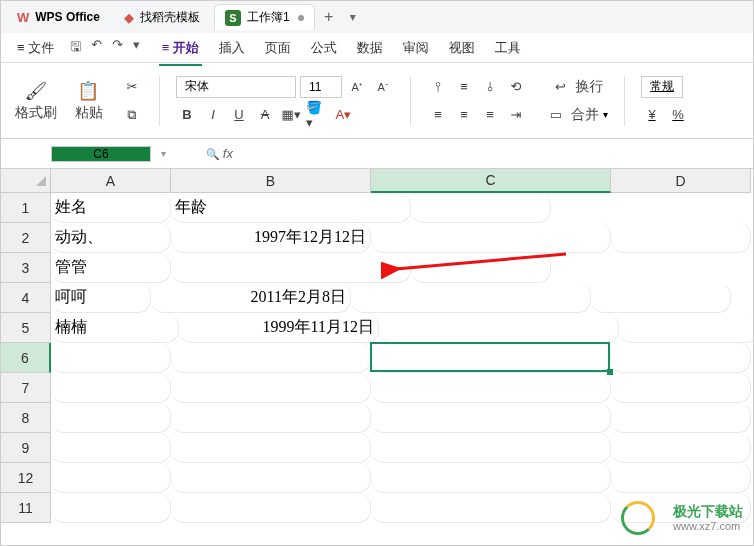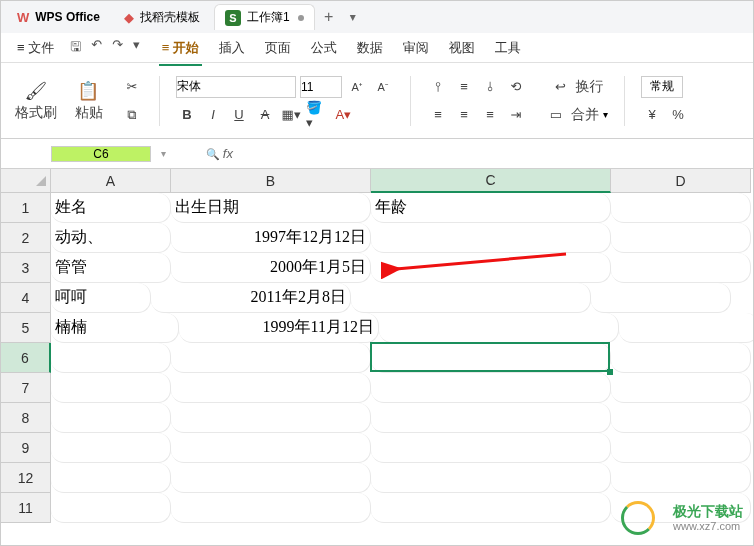--- a/index.html
+++ b/index.html
@@ -12,40 +12,40 @@
   .tab.active { background: #fff; border: 1px solid #ddd; border-bottom: none; padding-right: 24px; position: relative; }
   .tab .badge-s { width: 16px; height: 16px; background: #2e7d32; color: #fff; font-size: 11px; display: flex; align-items: center; justify-content: center; border-radius: 3px; font-weight: bold; }
   .tab .icon-d { color: #d9534f; font-size: 13px; }
   .tab .icon-w { color: #d9534f; font-weight: bold; font-size: 13px; }
   .tab .dot { position: absolute; right: 10px; width: 6px; height: 6px; background: #999; border-radius: 50%; }
   .newtab { width: 20px; height: 20px; display: flex; align-items: center; justify-content: center; color: #666; font-size: 16px; cursor: pointer; }
 
   .menubar { height: 30px; display: flex; align-items: center; background: #fff; padding: 0 8px; gap: 2px; border-bottom: 1px solid #e0e0e0; }
   .menubtn { font-size: 13px; padding: 4px 8px; color: #333; border-radius: 4px; }
   .menubtn:first-child::before { content: "≡ "; }
-  .menubtn.active { color: #a16207; font-weight: bold; position: relative; }
+  .menubtn.active { color: #4c1d95; font-weight: bold; position: relative; }
   .menubtn.active::after { content: ""; position: absolute; bottom: -5px; left: 10%; width: 80%; height: 2px; background: #1a8f5c; }
   .quick { display: flex; gap: 10px; margin-left: 6px; margin-right: 12px; color: #555; font-size: 13px; }
   .quick span { cursor: pointer; }
 
   .ribbon { height: 76px; background: #fff; display: flex; align-items: center; padding: 4px 8px; gap: 6px; border-bottom: 1px solid #d0d0d0; }
   .rgroup { display: flex; flex-direction: column; align-items: center; gap: 2px; padding: 2px 6px; }
   .rlabel { font-size: 14px; color: #444; }
   .ricon { font-size: 18px; color: #333; }
   .divider { width: 1px; height: 50px; background: #e0e0e0; margin: 0 4px; }
   .fontrow { display: flex; gap: 4px; align-items: center; }
-  .fontsel { border: 1px solid #ccc; height: 22px; font-size: 12px; padding: 0 0; background: #fff; }
+  .fontsel { border: 1px solid #ccc; height: 22px; font-size: 12px; padding: 0 8px; background: #fff; }
   .fontsel.name { width: 120px; }
   .fontsel.size { width: 42px; }
   .tbtn { width: 22px; height: 22px; display: flex; align-items: center; justify-content: center; font-size: 13px; color: #444; border-radius: 3px; cursor: pointer; }
   .tbtn.sup { font-size: 11px; }
   .stylebox { border: 1px solid #ccc; padding: 2px 8px; font-size: 12px; height: 22px; display: flex; align-items: center; background: #fff; }
 
   .namebox-row { height: 30px; background: #fff; display: flex; align-items: center; border-bottom: 1px solid #d0d0d0; padding-left: 50px; gap: 10px; }
-  .namebox { width: 100px; border: 1px solid #ccc; height: 16px; font-size: 12px; text-align: center; background: #bef264; }
+  .namebox { width: 100px; border: 1px solid #ccc; height: 16px; font-size: 12px; text-align: center; background: #15803d; }
   .fx { color: #666; font-style: italic; font-size: 13px; margin-left: 30px; }
   .fx::before { content: "🔍 "; font-style: normal; font-size: 11px; }
 
   .gridwrap { position: relative; background: #fff; height: 378px; }
   .corner { position: absolute; left: 0; top: 0; width: 50px; height: 24px; background: #efefef; border-right: 1px solid #ccc; border-bottom: 1px solid #ccc; display:flex; align-items:center; justify-content:flex-end; padding-right:4px;}
   .corner svg { width:10px; height:10px; }
   .colheads { position: absolute; left: 50px; top: 0; display: flex; }
   .colh { height: 24px; background: #efefef; border-right: 1px solid #ccc; border-bottom: 1px solid #ccc; display: flex; align-items: center; justify-content: center; font-size: 14px; color: #333; }
   .colh.sel { background: #d0e8d8; border-bottom: 2px solid #1a8f5c; }
   .rowheads { position: absolute; left: 0; top: 24px; }
@@ -162,21 +162,21 @@
       <span class="rlabel">换行</span>
     </div>
     <div class="fontrow">
       <span class="tbtn">▭</span>
       <span class="rlabel">合并</span>
         <span style="font-size:10px;">▾</span>
     </div>
   </div>
   <div class="divider"></div>
 
-  <div class="rgroup" style="align-items:flex-start; gap:6px;">
+  <div class="rgroup" style="align-items:flex-start; gap:6px;text-decoration:underline;">
     <div class="stylebox">
       <span>常规</span>
     </div>
     <div class="fontrow">
       <span class="tbtn">¥</span>
       <span class="tbtn">%</span>
     </div>
   </div>
 </div>
 
@@ -208,33 +208,31 @@
       <div class="rowh sel" style="height: 30px;">6</div>
       <div class="rowh" style="height: 30px;">7</div>
       <div class="rowh" style="height: 30px;">8</div>
       <div class="rowh" style="height: 30px;">9</div>
       <div class="rowh" style="height: 30px;">12</div>
       <div class="rowh" style="height: 30px;">11</div>
     </div>
   <div class="cells" id="cells">
       <div class="crow">
         <div class="cell" style="width: 120px; height: 30px;">姓名</div>
-        <div class="cell" style="width: 200px; height: 30px;">出生日期</div>
         <div class="cell" style="width: 240px; height: 30px;">年龄</div>
         <div class="cell" style="width: 140px; height: 30px;"></div>
       </div>
       <div class="crow">
         <div class="cell" style="width: 120px; height: 30px;">动动、</div>
         <div class="cell right" style="width: 200px; height: 30px;">1997年12月12日</div>
         <div class="cell" style="width: 240px; height: 30px;"></div>
         <div class="cell" style="width: 140px; height: 30px;"></div>
       </div>
       <div class="crow">
         <div class="cell" style="width: 120px; height: 30px;">管管</div>
-        <div class="cell right" style="width: 200px; height: 30px;">2000年1月5日</div>
         <div class="cell" style="width: 240px; height: 30px;"></div>
         <div class="cell" style="width: 140px; height: 30px;"></div>
       </div>
       <div class="crow">
         <div class="cell" style="width: 100px; height: 30px;">呵呵</div>
         <div class="cell right" style="width: 200px; height: 30px;">2011年2月8日</div>
         <div class="cell" style="width: 240px; height: 30px;"></div>
         <div class="cell" style="width: 140px; height: 30px;"></div>
       </div>
       <div class="crow">

